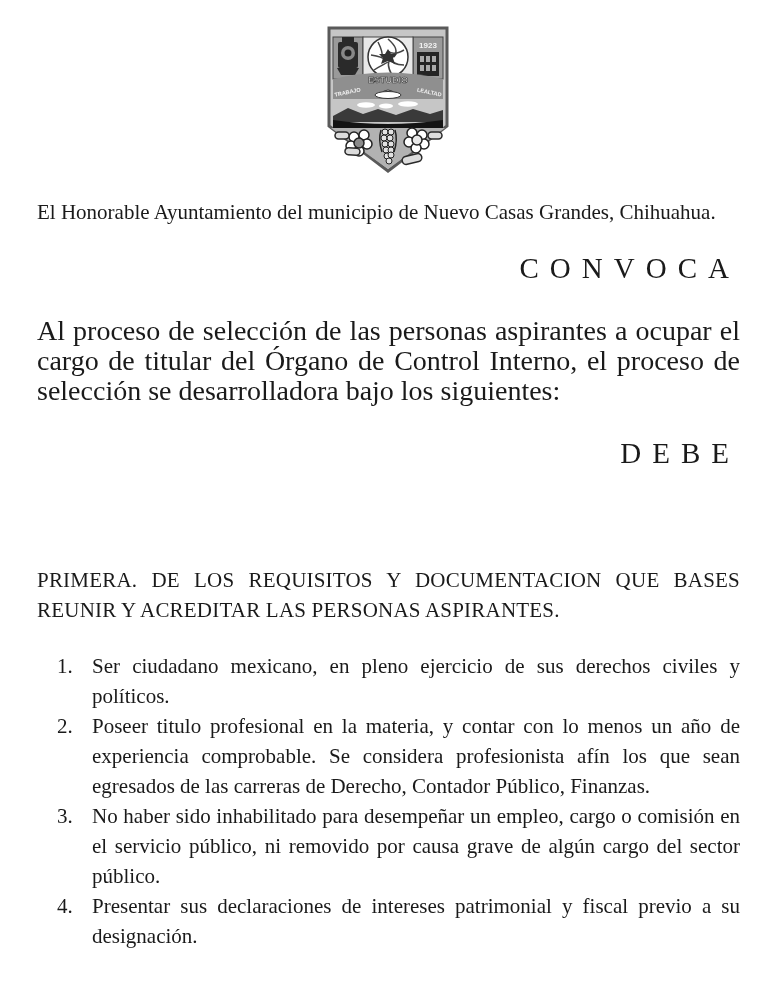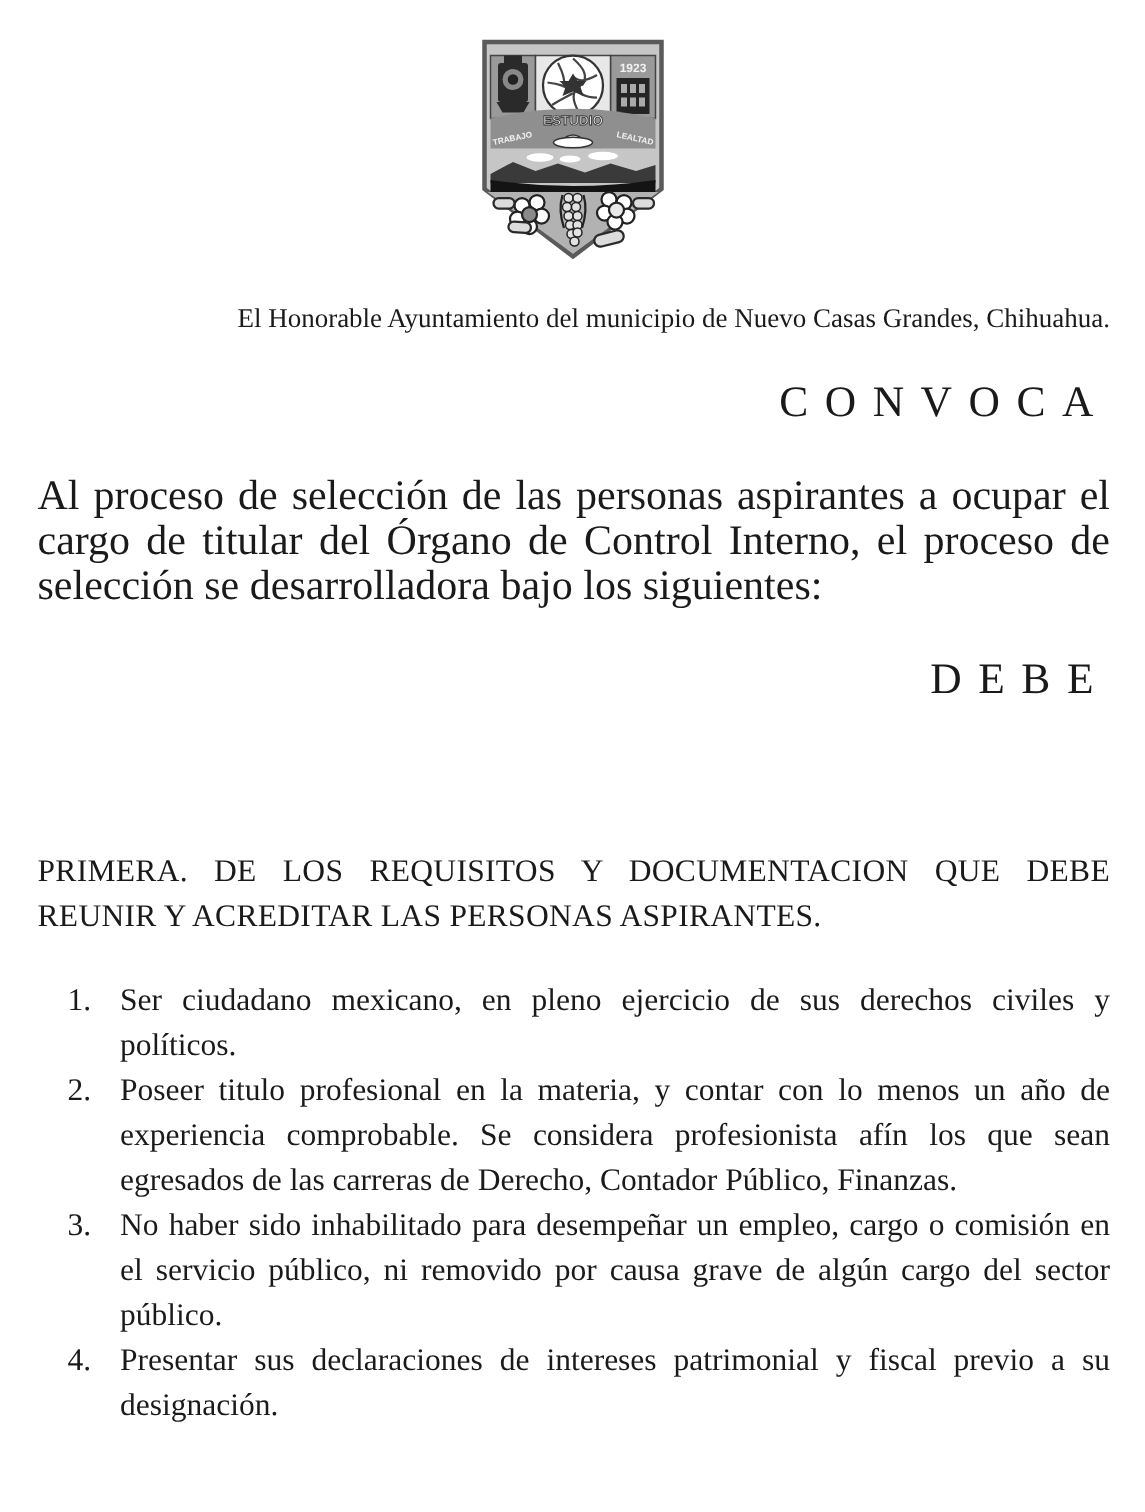--- a/index.html
+++ b/index.html
@@ -10,31 +10,31 @@
     color: #1a1a1a;
   }
   .page {
     position: relative;
     width: 763px;
     height: 1008px;
     margin: 0 auto;
     background: #ffffff;
     overflow: hidden;
     box-sizing: border-box;
-    padding: 0 23px 0 25px;
+    padding: 0 23px 0 37px;
   }
   .seal-wrap {
     margin-top: 4px;
     text-align: center;
     line-height: 0;
   }
   .doc-header {
     margin-top: 20px;
-    text-align: right;
-    font-size: 18px;
+    text-align: left;
+    font-size: 21px;
     line-height: 30px;
   }
   .big-title {
     margin-top: 24px;
     text-align: right;
     font-size: 29px;
     line-height: 34px;
     letter-spacing: 0.38em;
     
     text-indent: 0.38em;
@@ -192,21 +192,21 @@
   </div>
 
   <p class="doc-header">El Honorable Ayuntamiento del municipio de Nuevo Casas Grandes, Chihuahua.</p>
 
   <h1 class="big-title">CONVOCA</h1>
 
   <p class="intro-par">Al proceso de selección de las personas aspirantes a ocupar el cargo de titular del Órgano de Control Interno, el proceso de selección se desarrolladora bajo los siguientes:</p>
 
   <h2 class="big-title bases-title">DEBE</h2>
 
-  <p class="section-heading">PRIMERA. DE LOS REQUISITOS Y DOCUMENTACION QUE DEBE REUNIR Y ACREDITAR LAS PERSONAS ASPIRANTES.</p>
+  <p class="section-heading">PRIMERA. DE LOS REQUISITOS Y DOCUMENTACION QUE BASES REUNIR Y ACREDITAR LAS PERSONAS ASPIRANTES.</p>
 
   <div class="req-list">
     <div class="req-item">
       <span class="req-num">1.</span>
       <span>Ser ciudadano mexicano, en pleno ejercicio de sus derechos civiles y políticos.</span>
     </div>
     <div class="req-item">
       <span class="req-num">2.</span>
       <span>Poseer titulo profesional en la materia, y contar con lo menos un año de experiencia comprobable. Se considera profesionista afín los que sean egresados de las carreras de Derecho, Contador Público, Finanzas.</span>
     </div>

